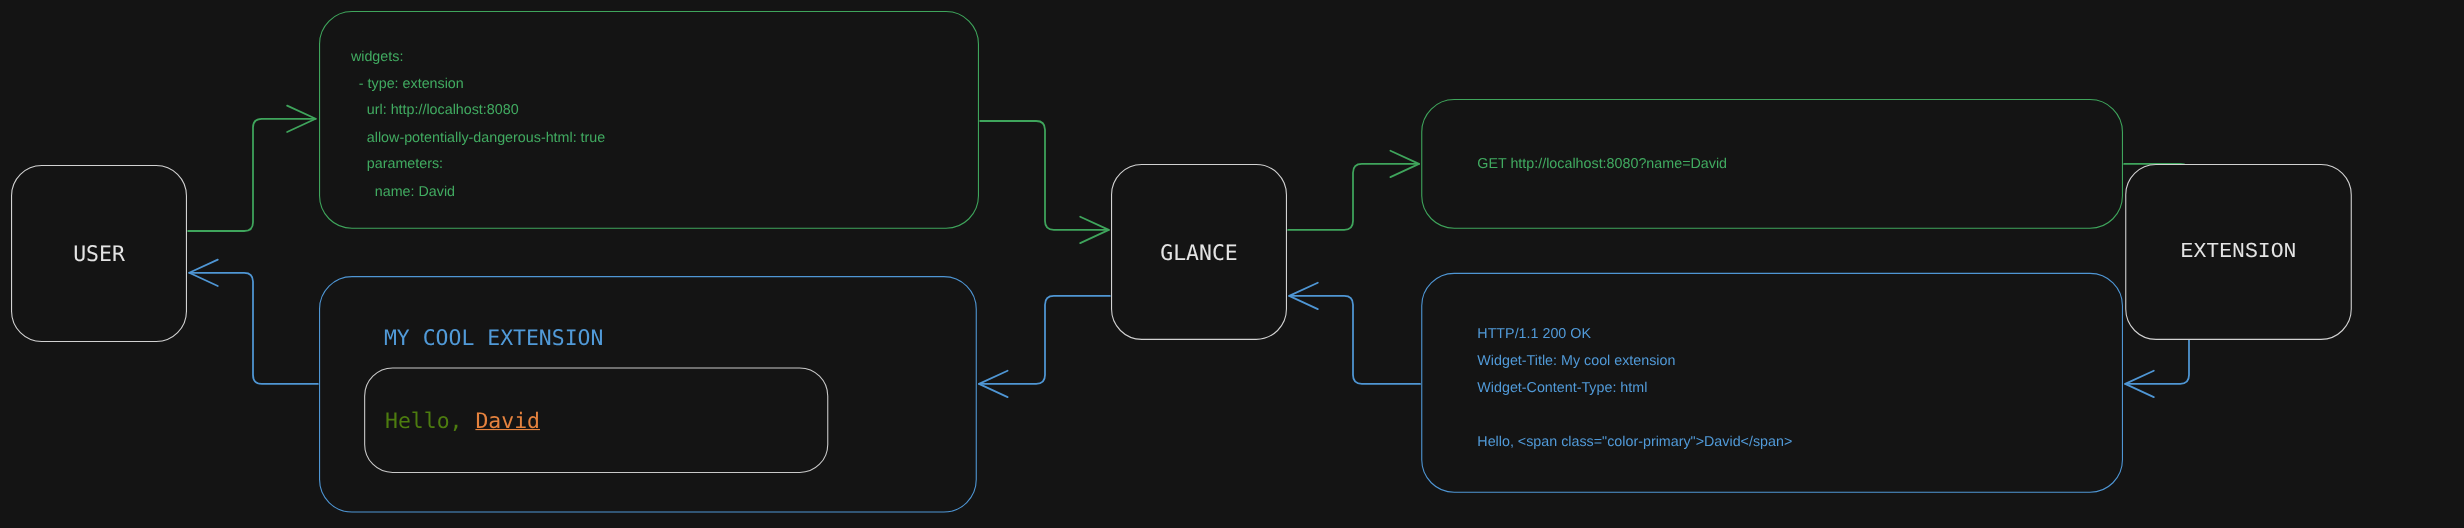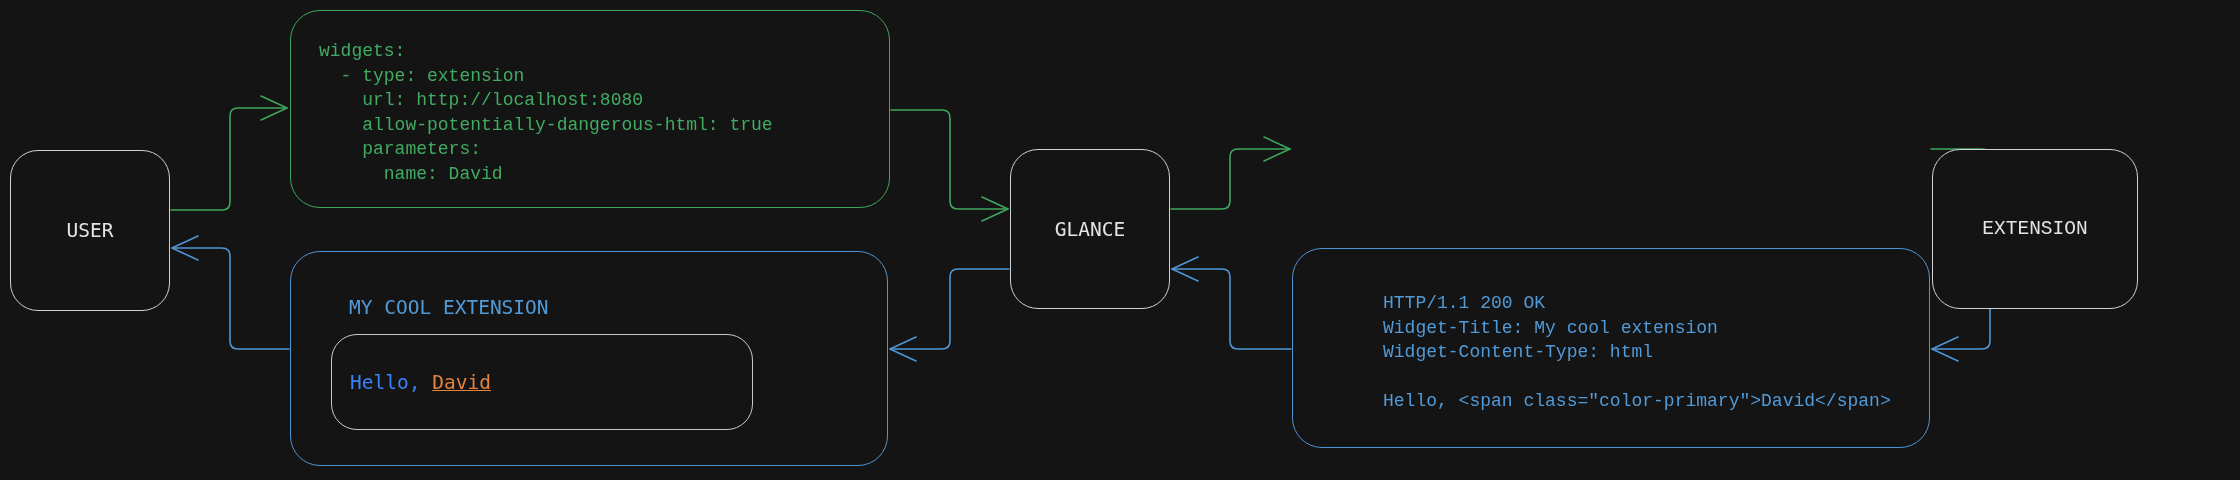--- a/index.html
+++ b/index.html
@@ -44,26 +44,26 @@
     background: #141414;
   }
 
   .msg {
     position: absolute;
     border-radius: 30px;
     font-size: 19.5px;
     background: #141414;
   }
   .msg.green { border: 1.6px solid #3fa55c; color: #41ab61; }
-  .msg.blue  { border: 1.6px solid #4f96d4; color: #519ad8; padding-left: 40px; }
+  .msg.blue  { border: 1.6px solid #4f96d4; color: #519ad8; }
 
   pre.code {
     margin: 0;
-    font-family: Liberation Mono, monospace;
-    font-size: 18px;
+    font-family: Liberation Sans, sans-serif;
+    font-size: 13px;
     line-height: 24.5px;
     white-space: pre;
   }
 
   .config-box  pre.code { padding: 28px 0 0 28px; }
   .request-box {
     display: flex;
     align-items: center;
   }
   .request-box pre.code { padding-left: 50px; }
@@ -83,21 +83,21 @@
     top: 82px;
     width: 422px;
     height: 96px;
     border: 1.6px solid #c9c9c9;
     border-radius: 26px;
     display: flex;
     align-items: center;
     padding-left: 18px;
     font-size: 19.5px;
   }
-  .greeting { white-space: pre; color: #3b82f6; }
+  .greeting { white-space: pre; color: #4d7c0f; }
   .greeting-name { color: #e5823e; text-decoration: underline; }
 
   
   .user-node      { left: 10px;   top: 150px; width: 160px; height: 161px; }
   .glance-node    { left: 1010px; top: 149px; width: 160px; height: 160px; }
   .extension-node { left: 1932px; top: 149px; width: 206px; height: 160px; font-family: Liberation Mono, monospace; }
   .config-box     { left: 290px;  top: 10px;  width: 600px; height: 198px; }
   .widget-box     { left: 290px;  top: 251px; width: 598px; height: 215px; }
   .request-box    { left: 1292px; top: 90px;  width: 638px; height: 118px; }
   .response-box   { left: 1292px; top: 248px; width: 638px; height: 200px; }
@@ -156,20 +156,23 @@
 
   <div class="msg green config-box">
     <pre class="code">widgets:
   - type: extension
     url: http://localhost:8080
     allow-potentially-dangerous-html: true
     parameters:
       name: David</pre>
   </div>
 
+  <div class="msg green request-box">
+    <pre class="code">GET http://localhost:8080?name=David</pre>
+  </div>
 
   <div class="msg blue response-box">
     <pre class="code">HTTP/1.1 200 OK
 Widget-Title: My cool extension
 Widget-Content-Type: html
 
 Hello, &lt;span class="color-primary"&gt;David&lt;/span&gt;</pre>
   </div>
 
   <div class="msg blue widget-box">

